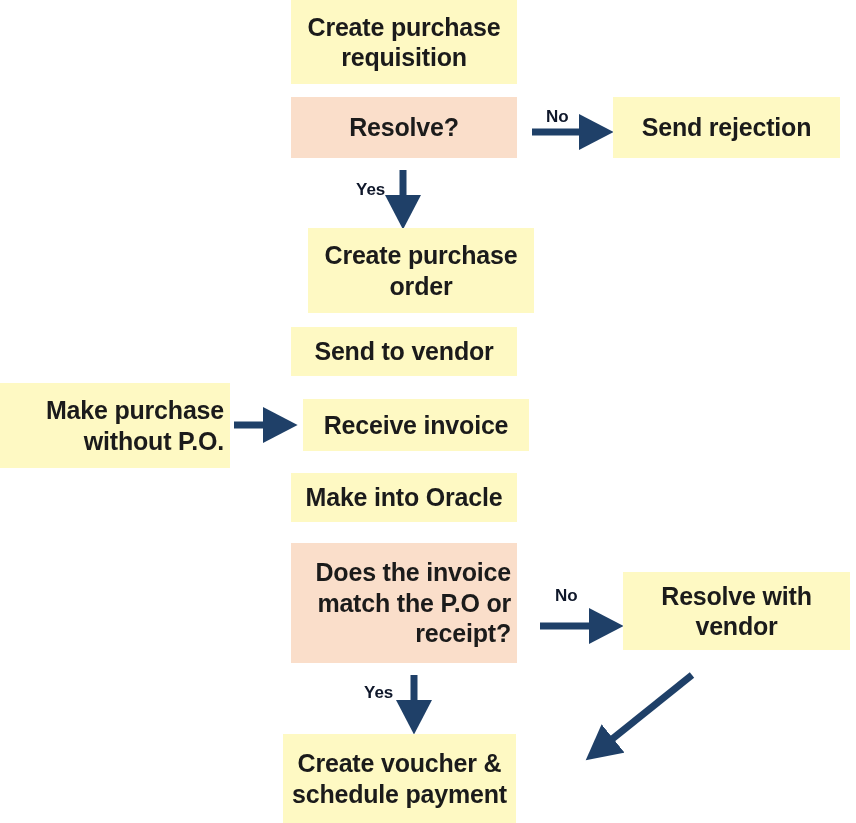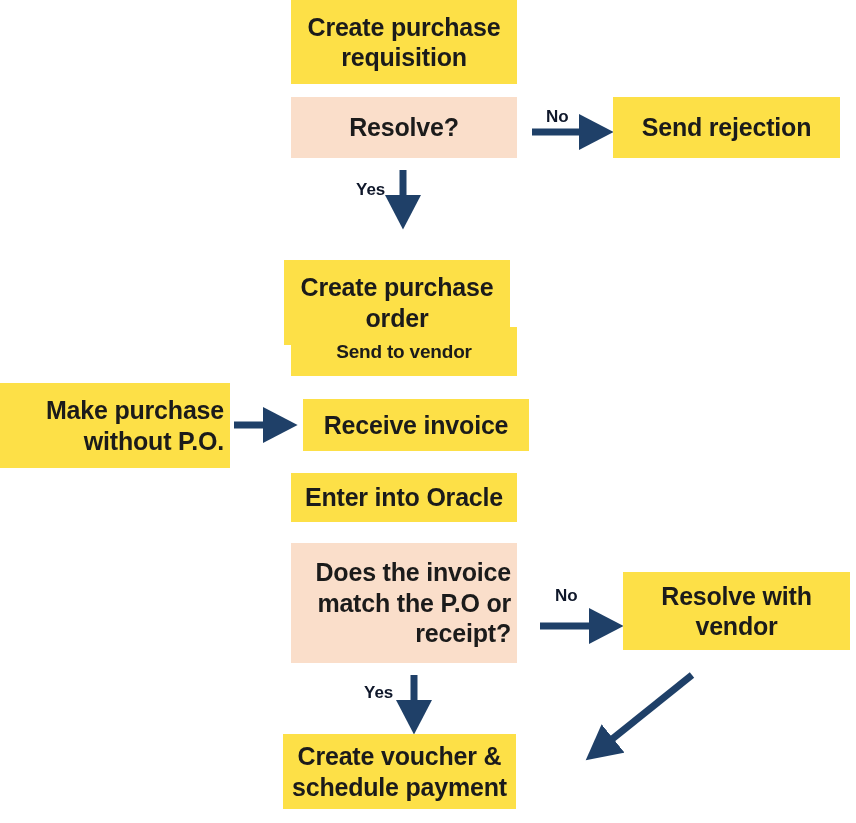--- a/index.html
+++ b/index.html
@@ -25,21 +25,21 @@
     text-align: center;
     box-sizing: border-box;
     color: #1b1b1b;
     font-weight: bold;
     font-family: "Liberation Sans", sans-serif;
     letter-spacing: -0.2px;
     line-height: 1.22;
     padding: 2px 6px;
   }
   .node.process {
-    background: #fde047;
+    background: #fef9c3;
   }
   .node.decision {
     background: #fadeca;
   }
   .edge-label {
     position: absolute;
     font-family: "Liberation Sans", sans-serif;
     font-weight: bold;
     color: #0f172a;
     white-space: nowrap;
@@ -47,28 +47,28 @@
   .arrow-svg {
     position: absolute;
     overflow: visible;
     pointer-events: none;
   }
 
   
   #n-create-requisition { left: 291px;  top: 0px;   width: 226px; height: 84px;  font-size: 25px; }
   #n-approved          { left: 291px;  top: 97px;  width: 226px; height: 61px;  font-size: 25px; }
   #n-send-rejection    { left: 613px;  top: 97px;  width: 227px; height: 61px;  font-size: 25px; }
-  #n-create-po         { left: 284px;  top: 228px; width: 226px; height: 85px;  font-size: 25px; margin-top: 32px; }
-  #n-send-vendor       { left: 291px;  top: 327px; width: 226px; height: 49px;  font-size: 19px; }
+  #n-create-po         { left: 308px;  top: 228px; width: 226px; height: 85px;  font-size: 25px; }
+  #n-send-vendor       { left: 291px;  top: 327px; width: 226px; height: 49px;  font-size: 25px; }
   #n-receive-invoice   { left: 291px;  top: 399px; width: 226px; height: 52px;  font-size: 25px; margin-left: 12px; }
   #n-make-purchase     { left: 0px;    top: 383px; width: 230px; height: 85px;  font-size: 25px; text-align: right; }
   #n-enter-oracle      { left: 291px;  top: 473px; width: 226px; height: 49px;  font-size: 25px; }
   #n-invoice-match     { left: 291px;  top: 543px; width: 226px; height: 120px; font-size: 25px; text-align: right; }
   #n-resolve-vendor    { left: 623px;  top: 572px; width: 227px; height: 78px;  font-size: 25px; }
-  #n-create-voucher    { left: 283px;  top: 734px; width: 233px; height: 75px;  font-size: 25px; }
+  #n-create-voucher    { left: 283px;  top: 734px; width: 233px; height: 89px;  font-size: 25px; }
 
   
   #lbl-no-approved   { left: 546px; top: 107px; font-size: 17px; }
   #lbl-yes-approved  { left: 356px; top: 180px; font-size: 17px; }
   #lbl-no-match      { left: 555px; top: 586px; font-size: 17px; }
   #lbl-yes-match     { left: 364px; top: 683px; font-size: 17px; }
 </style>
 </head>
 <body>
 
@@ -140,21 +140,21 @@
   <div class="node process" id="n-send-rejection">Send rejection</div>
 
   <div class="node process" id="n-create-po">Create purchase order</div>
 
   <div class="node process" id="n-send-vendor">Send to vendor</div>
 
   <div class="node process" id="n-receive-invoice">Receive invoice</div>
 
   <div class="node process" id="n-make-purchase">Make purchase without P.O.</div>
 
-  <div class="node process" id="n-enter-oracle">Enter into Oracle</div>
+  <div class="node process" id="n-enter-oracle">Make into Oracle</div>
 
   <div class="node decision" id="n-invoice-match">Does the invoice match the P.O or receipt?</div>
 
   <div class="node process" id="n-resolve-vendor">Resolve with vendor</div>
 
   <div class="node process" id="n-create-voucher">Create voucher &amp; schedule payment</div>
 
 </div>
 
 </body></html>

